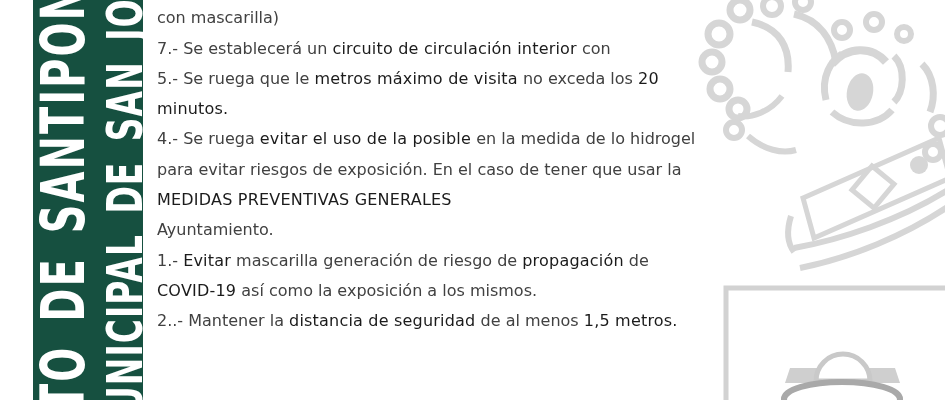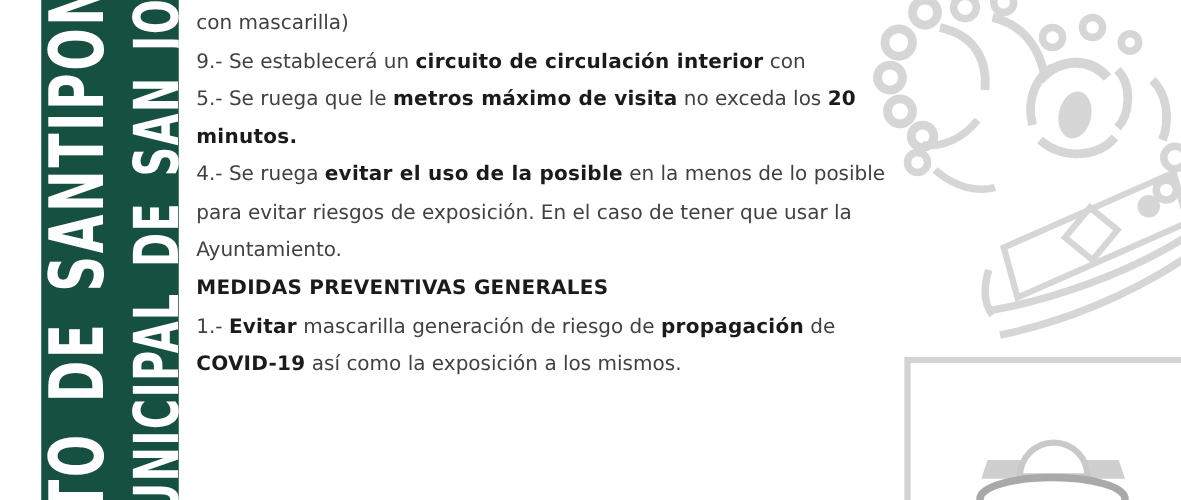--- a/index.html
+++ b/index.html
@@ -35,21 +35,21 @@
   
   .body-text{
     position:absolute;left:157px;top:-27px;z-index:1;
   }
   .line{
     white-space:pre;
     height:30.3px;line-height:30.3px;
     font-size:16px;
   }
   .r{color:var(--text,#414141);}
-  .b{color:var(--bold,#1b1b1b);font-weight:bold;letter-spacing:0.2px;margin-top:38px;}
+  .b{color:var(--bold,#1b1b1b);font-weight:normal;letter-spacing:0.2px;margin-top:38px;}
 </style>
 </head>
 <body>
 
 <div class="page">
 
   <svg class="crest" viewBox="0 0 255 400">
     <g stroke="#d6d6d6" fill="none">
 
       <circle cx="50" cy="10" r="10" stroke-width="7"></circle>
@@ -98,24 +98,25 @@
   </svg>
 
   <div class="banner">
     <div class="vtext v1">TO DE SANTIPON</div>
     <div class="vtext v2">UNICIPAL DE SAN JO</div>
   </div>
 
   <div class="body-text">
       <div class="line"></div>
       <div class="line"><span class="r">con mascarilla)</span></div>
-      <div class="line"><span class="r">9.- Se establecerá un </span><span class="b">circuito de circulación interior</span><span class="r"> con</span></div>
+      <div class="line"><span class="r">7.- Se establecerá un </span><span class="b">circuito de circulación interior</span><span class="r"> con</span></div>
       <div class="line"><span class="r">5.- Se ruega que le </span><span class="b">metros máximo de visita</span><span class="r"> no exceda los </span><span class="b">20</span></div>
       <div class="line"><span class="b">minutos.</span></div>
-      <div class="line"><span class="r">4.- Se ruega </span><span class="b">evitar el uso de la posible</span><span class="r"> en la menos de lo posible</span></div>
+      <div class="line"><span class="r">4.- Se ruega </span><span class="b">evitar el uso de la posible</span><span class="r"> en la medida de lo hidrogel</span></div>
       <div class="line"><span class="r">para evitar riesgos de exposición. En el caso de tener que usar la</span></div>
+      <div class="line"><span class="b">MEDIDAS PREVENTIVAS GENERALES</span></div>
       <div class="line"><span class="r">Ayuntamiento.</span></div>
-      <div class="line"><span class="b">MEDIDAS PREVENTIVAS GENERALES</span></div>
       <div class="line"><span class="r">1.- </span><span class="b">Evitar</span><span class="r"> mascarilla generación de riesgo de </span><span class="b">propagación</span><span class="r"> de</span></div>
       <div class="line"><span class="b">COVID-19</span><span class="r"> así como la exposición a los mismos.</span></div>
+      <div class="line"><span class="r">2..- Mantener la </span><span class="b">distancia de seguridad</span><span class="r"> de al menos </span><span class="b">1,5 metros.</span></div>
     </div>
 
 </div>
 
 </body></html>

